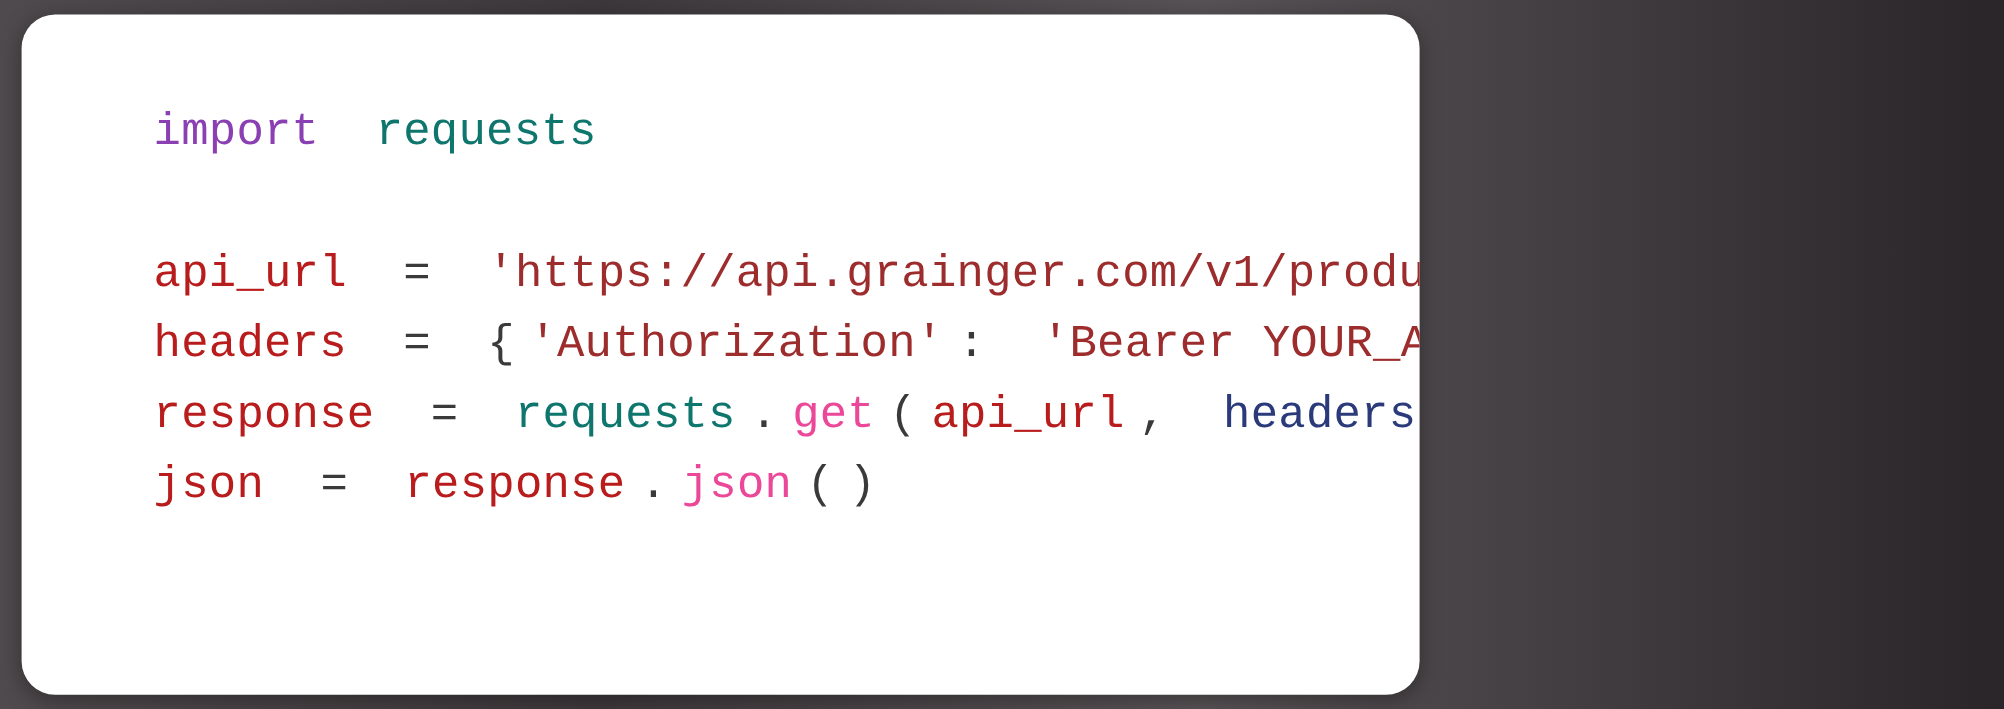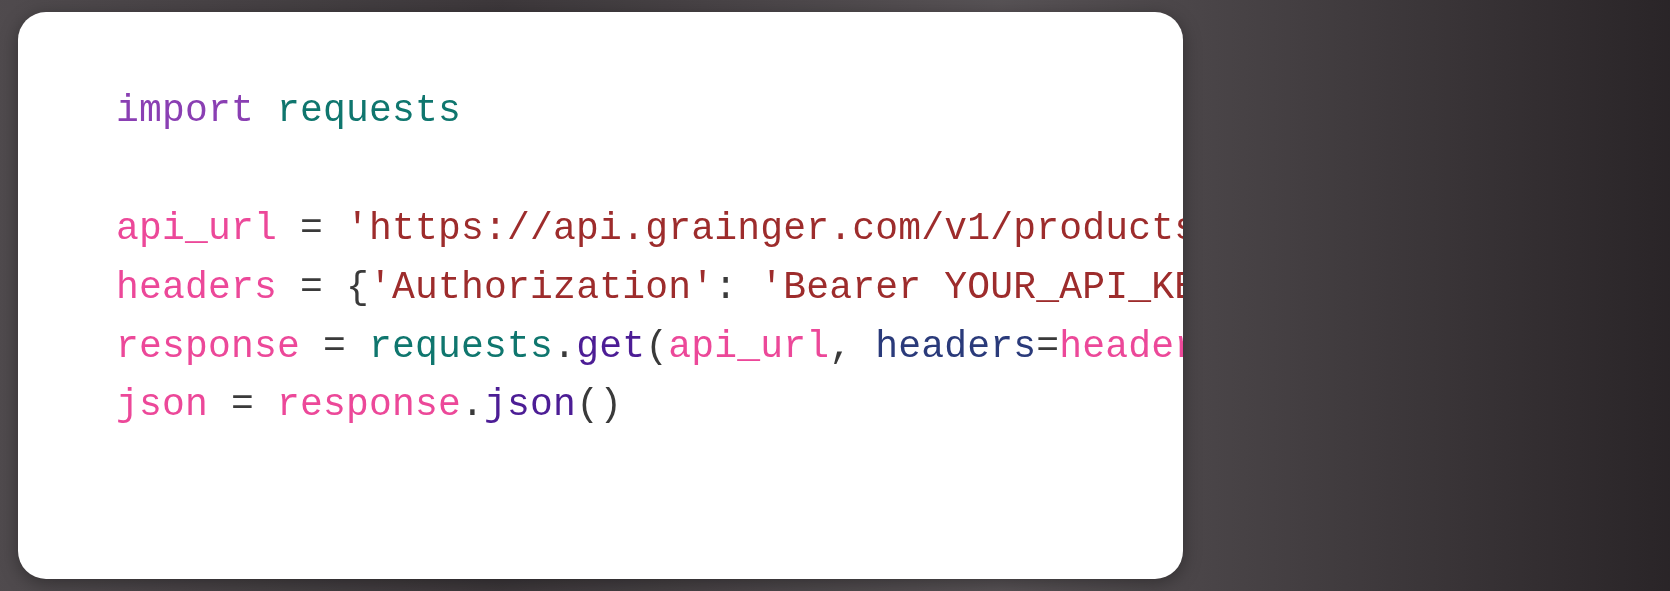--- a/index.html
+++ b/index.html
@@ -25,28 +25,28 @@
       overflow: hidden;
     }
     pre {
       font-family: inherit;
       font-size: 38px;
       line-height: 1.55;
       color: #202020;
       white-space: pre;
       letter-spacing: 0.2px;
     }
-    .tok { display: inline; }
+    .tok { display: inline; margin-left: 12px; }
     .kw      { color: #8a3fb3; }     
     .mod     { color: #0f766e; }     
-    .var     { color: #ec4899; }     
+    .var     { color: #b91c1c; }     
     .op      { color: #3a3a3a; }     
     .str     { color: #9d2c2c; }     
     .punc    { color: #3a3a3a; }     
-    .method  { color: #4c1d95; }     
+    .method  { color: #ec4899; }     
     .kwarg   { color: #2a3a7a; }     
   </style>
 </head>
 <body>
 
 <div class="code-card">
 <pre><span class="tok kw">import</span><span class="tok"> </span><span class="tok mod">requests</span>
 
 <span class="tok var">api_url</span><span class="tok"> </span><span class="tok op">=</span><span class="tok"> </span><span class="tok str">'https://api.grainger.com/v1/products'</span>
 <span class="tok var">headers</span><span class="tok"> </span><span class="tok op">=</span><span class="tok"> </span><span class="tok punc">{</span><span class="tok str">'Authorization'</span><span class="tok punc">:</span><span class="tok"> </span><span class="tok str">'Bearer YOUR_API_KEY'</span>

